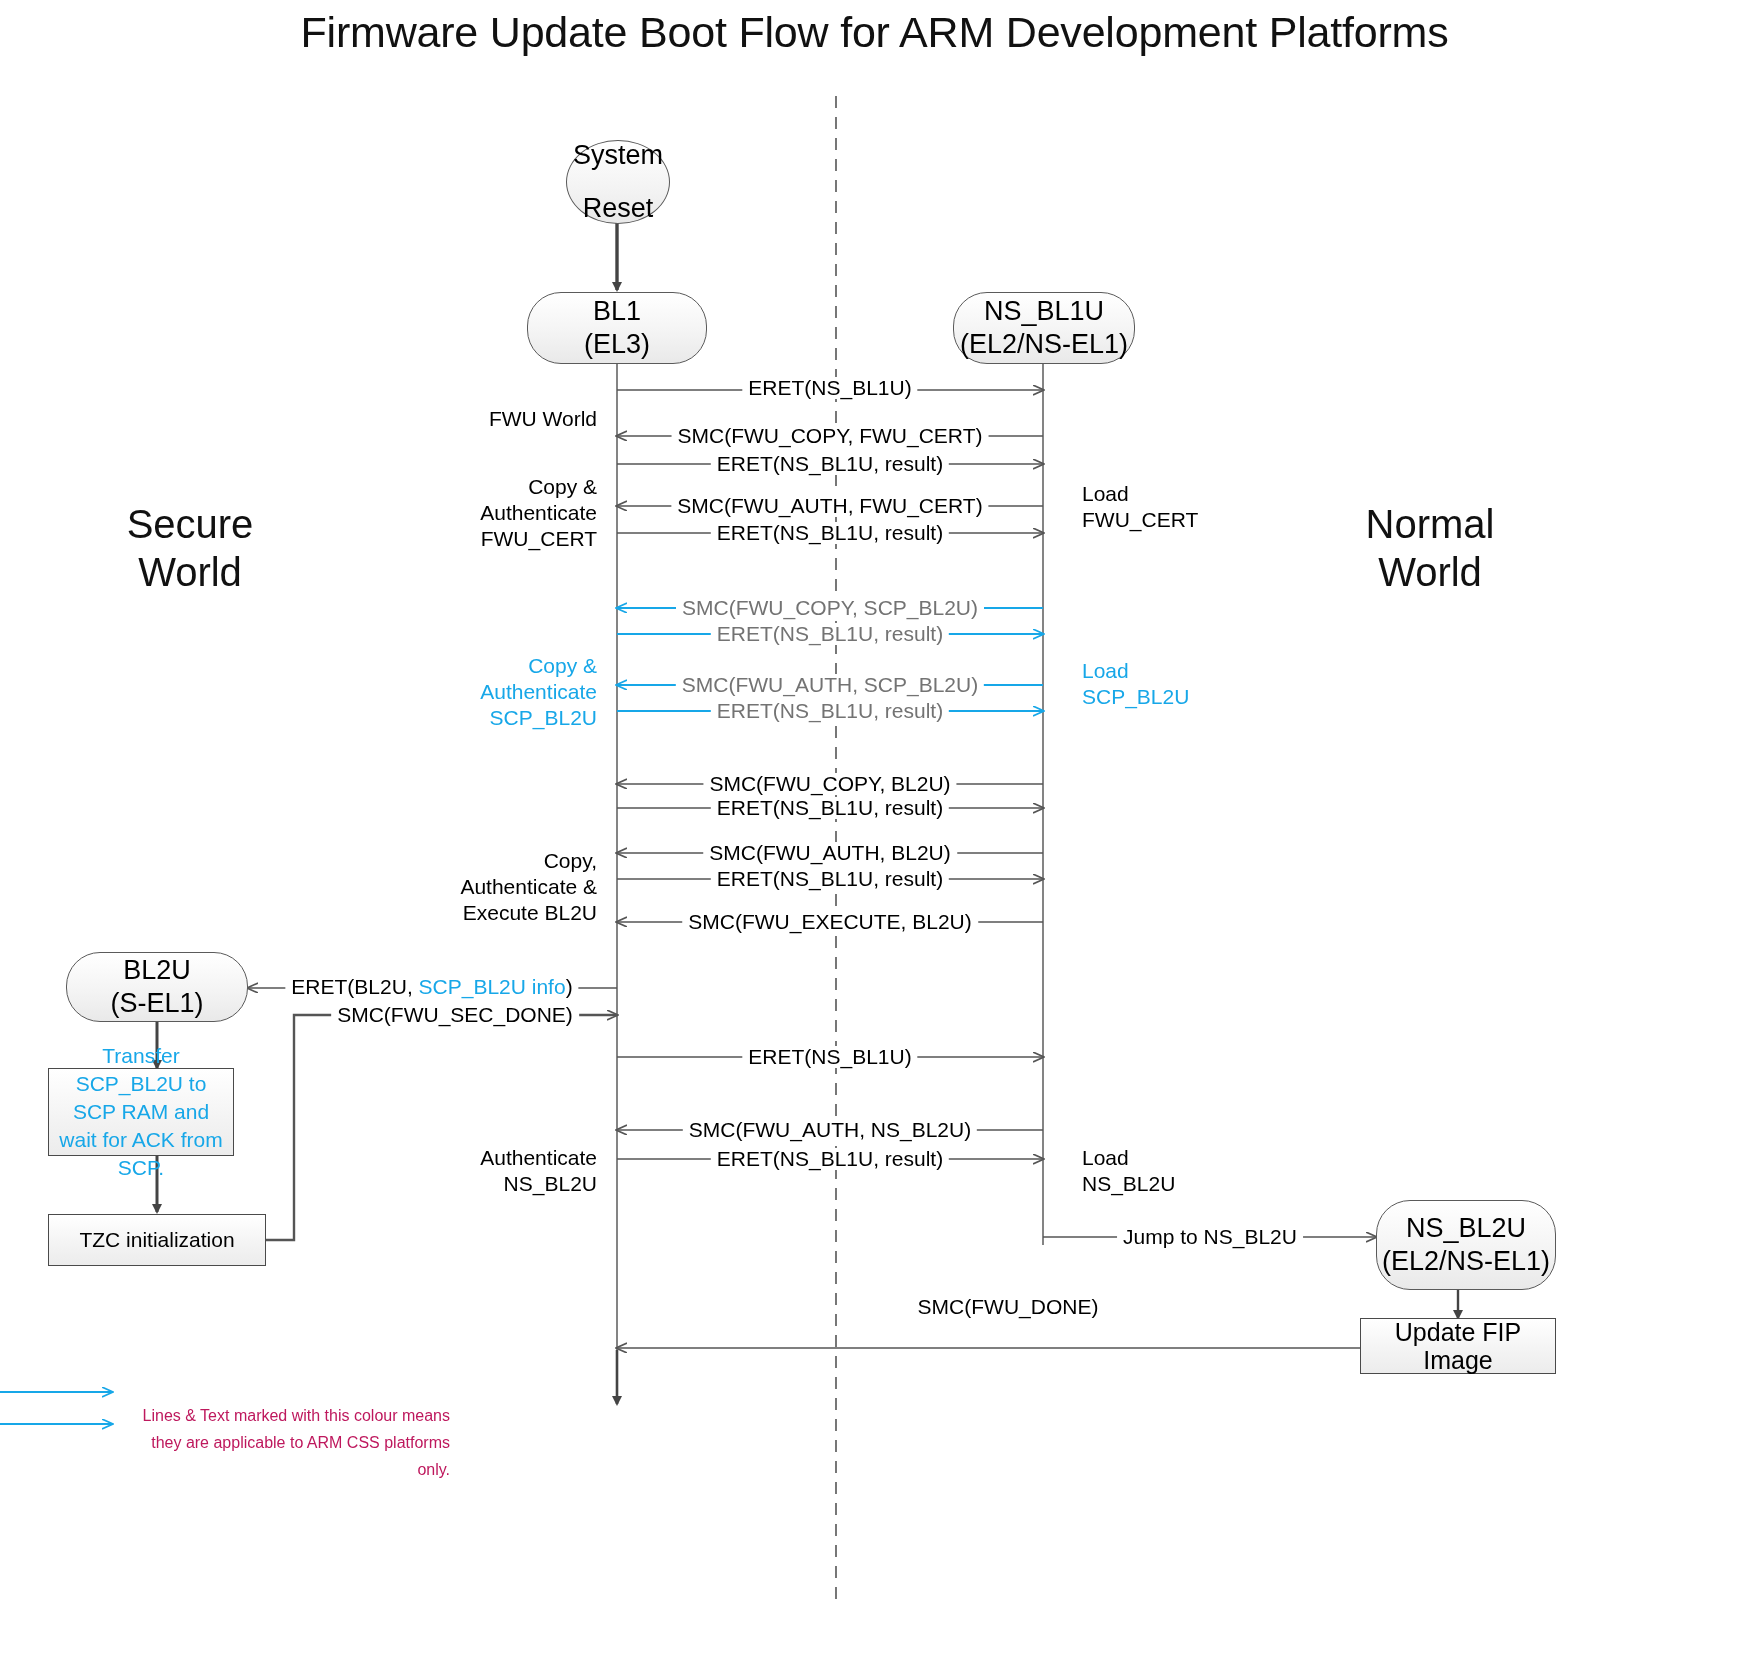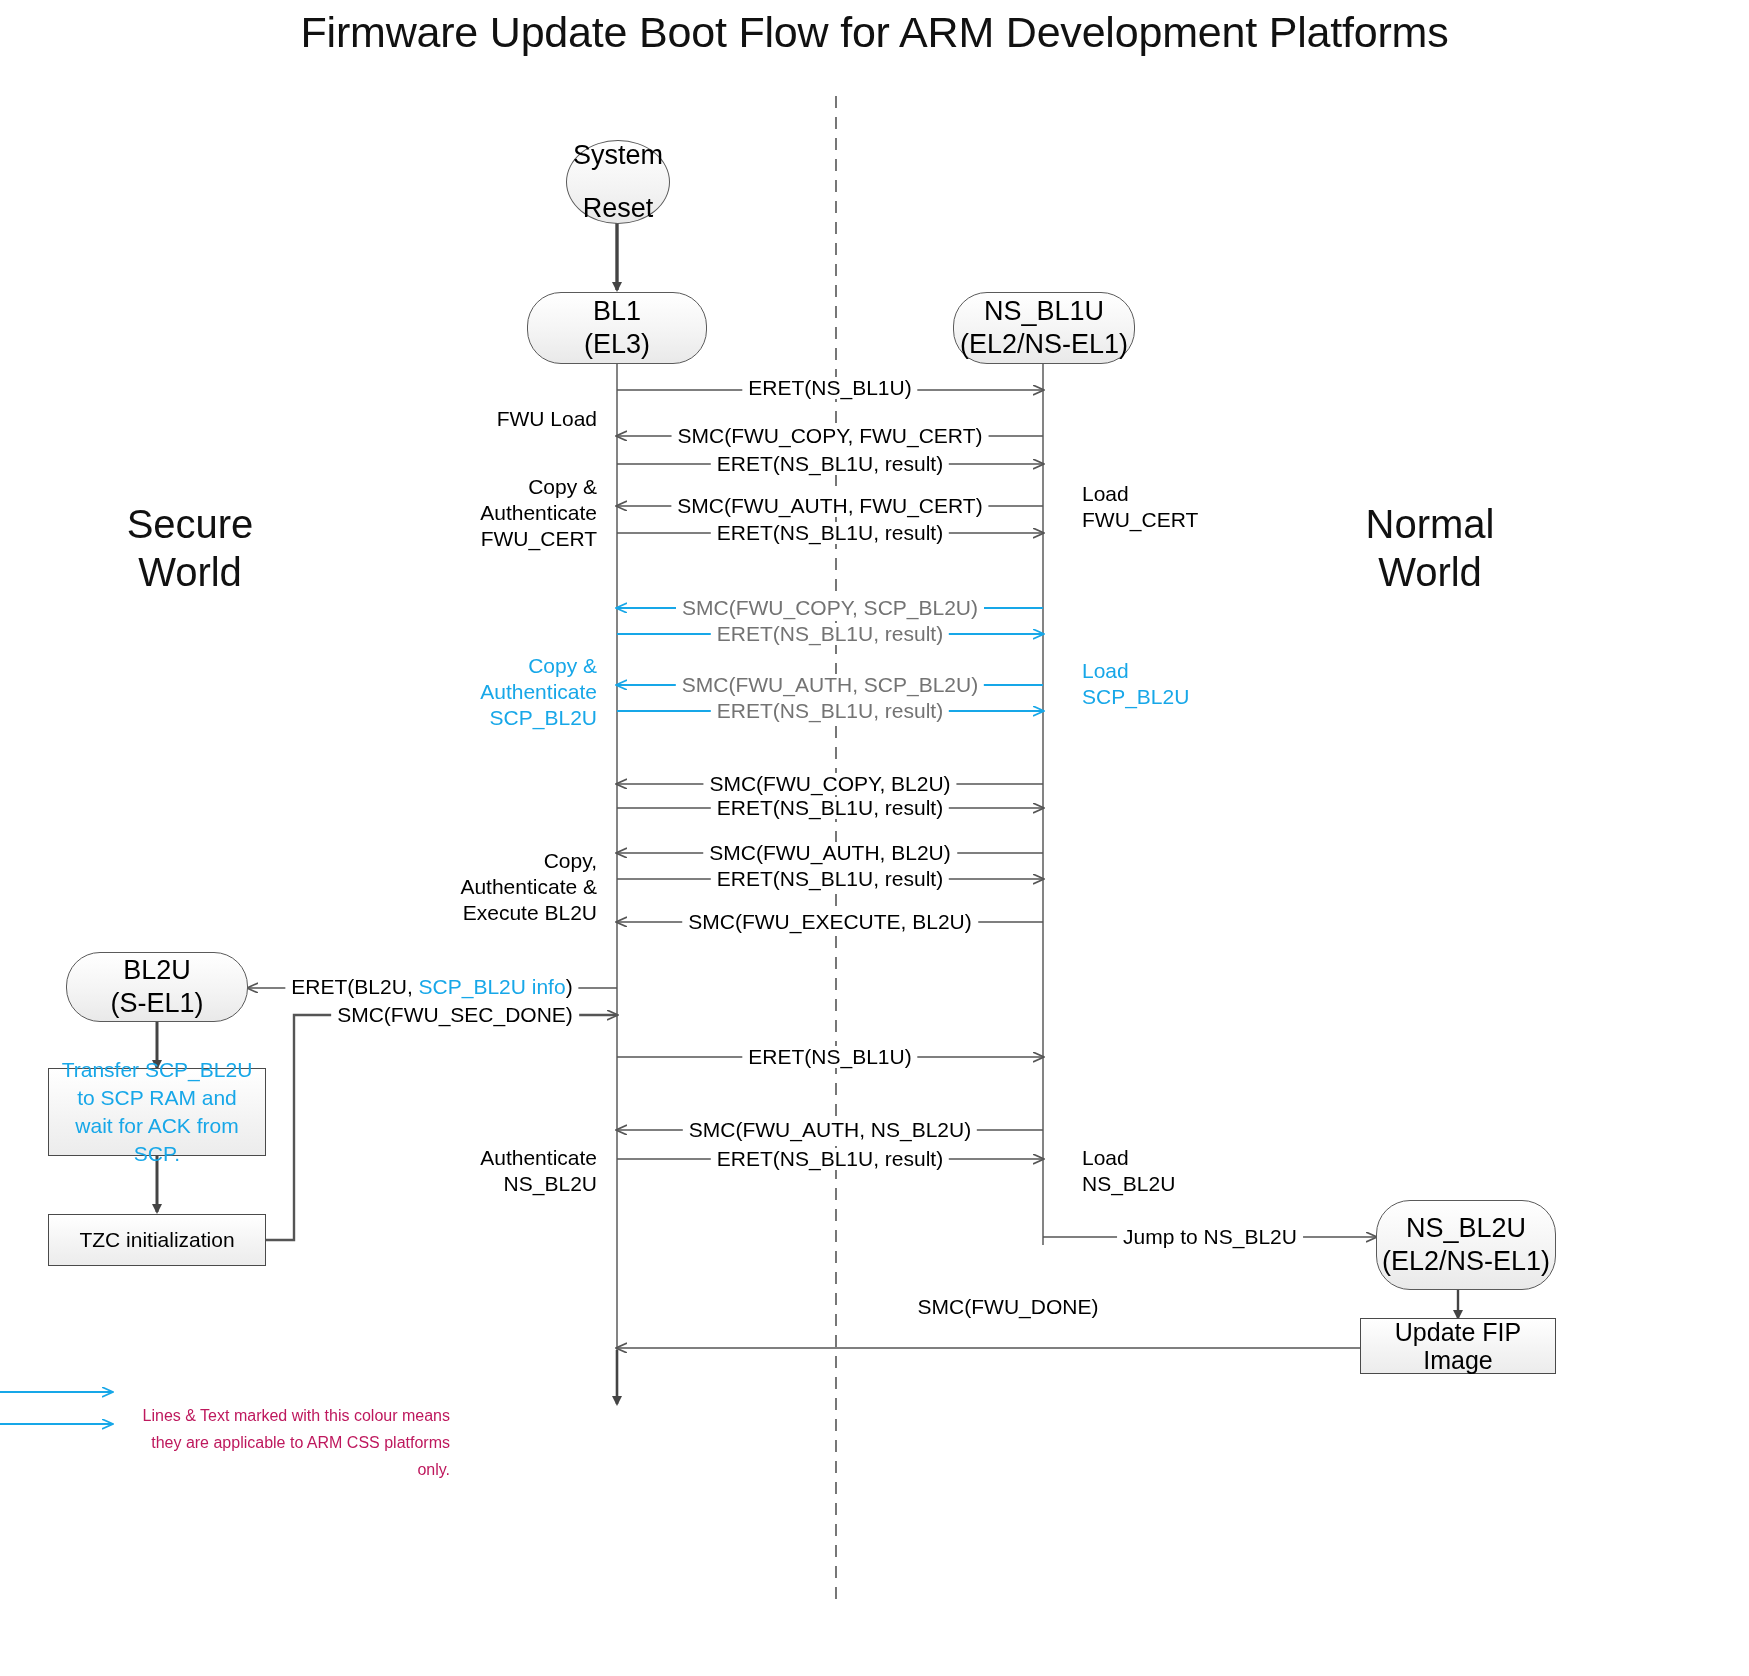--- a/index.html
+++ b/index.html
@@ -214,34 +214,34 @@
     <span>BL2U</span>
     <span>(S-EL1)</span>
   </div>
 
   <div class="node" style="left:1376px; top:1200px; width:180px; height:90px;">
     <span>NS_BL2U</span>
     <span>(EL2/NS-EL1)</span>
   </div>
 
 
-  <div class="procbox cyan" style="left:48px; top:1068px; width:218px; height:88px;">
+  <div class="procbox cyan" style="left:48px; top:1068px; width:186px; height:88px;">
     <span>Transfer SCP_BL2U to SCP RAM and wait for ACK from SCP.</span>
   </div>
 
   <div class="procbox" style="left:48px; top:1214px; width:218px; height:52px;">
     <span>TZC initialization</span>
   </div>
 
   <div class="procbox" style="left:1360px; top:1318px; width:196px; height:56px; font-size:25px;">
     <span>Update FIP Image</span>
   </div>
 
   <div class="tlabel right" style="left:320px; top:380px; width:277px;">
-    <span>FWU Load</span>
+    <span>FWU World</span>
   </div>
   <div class="tlabel right" style="left:320px; top:448px; width:277px;">
     <span>Copy &amp;
 Authenticate
 FWU_CERT</span>
   </div>
   <div class="tlabel right cyan" style="left:320px; top:627px; width:277px;">
     <span>Copy &amp;
 Authenticate
 SCP_BL2U</span>

